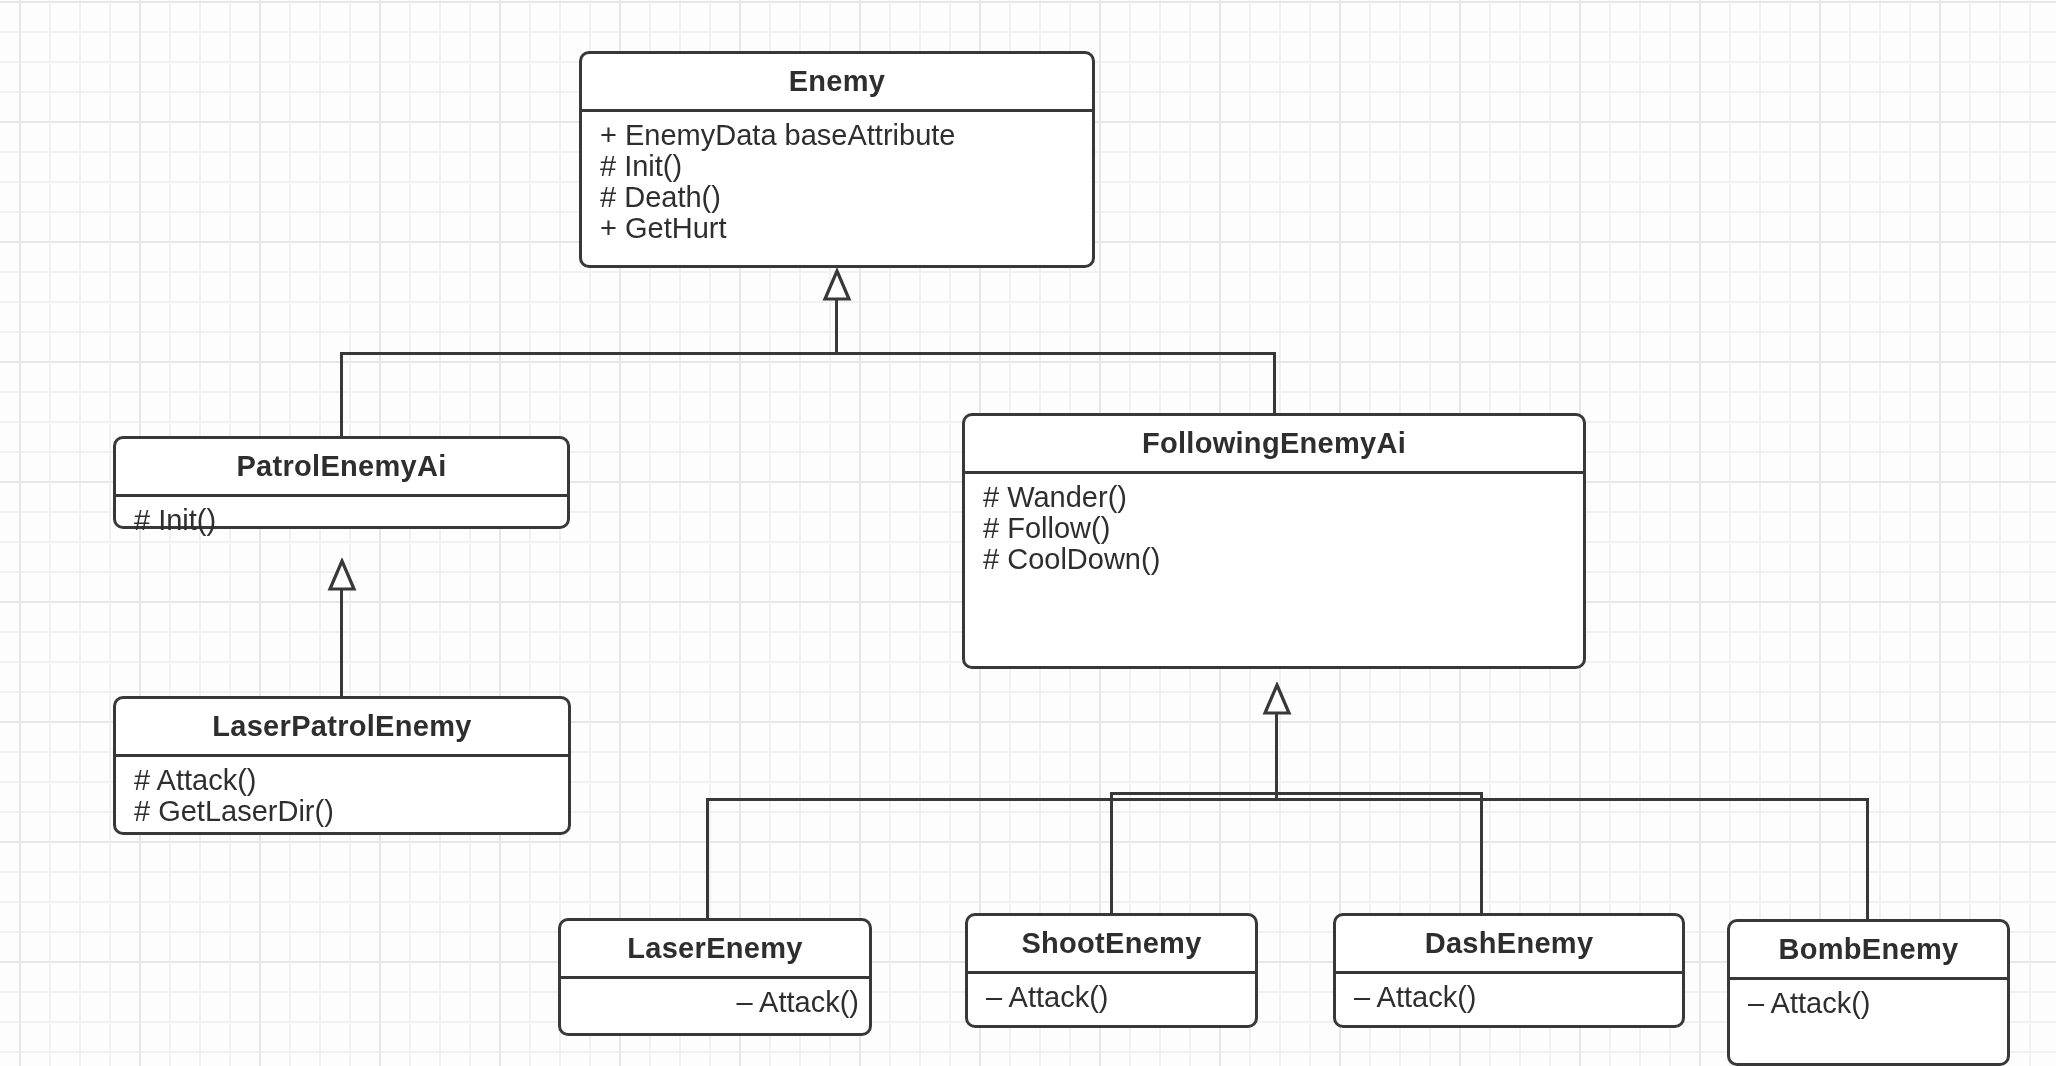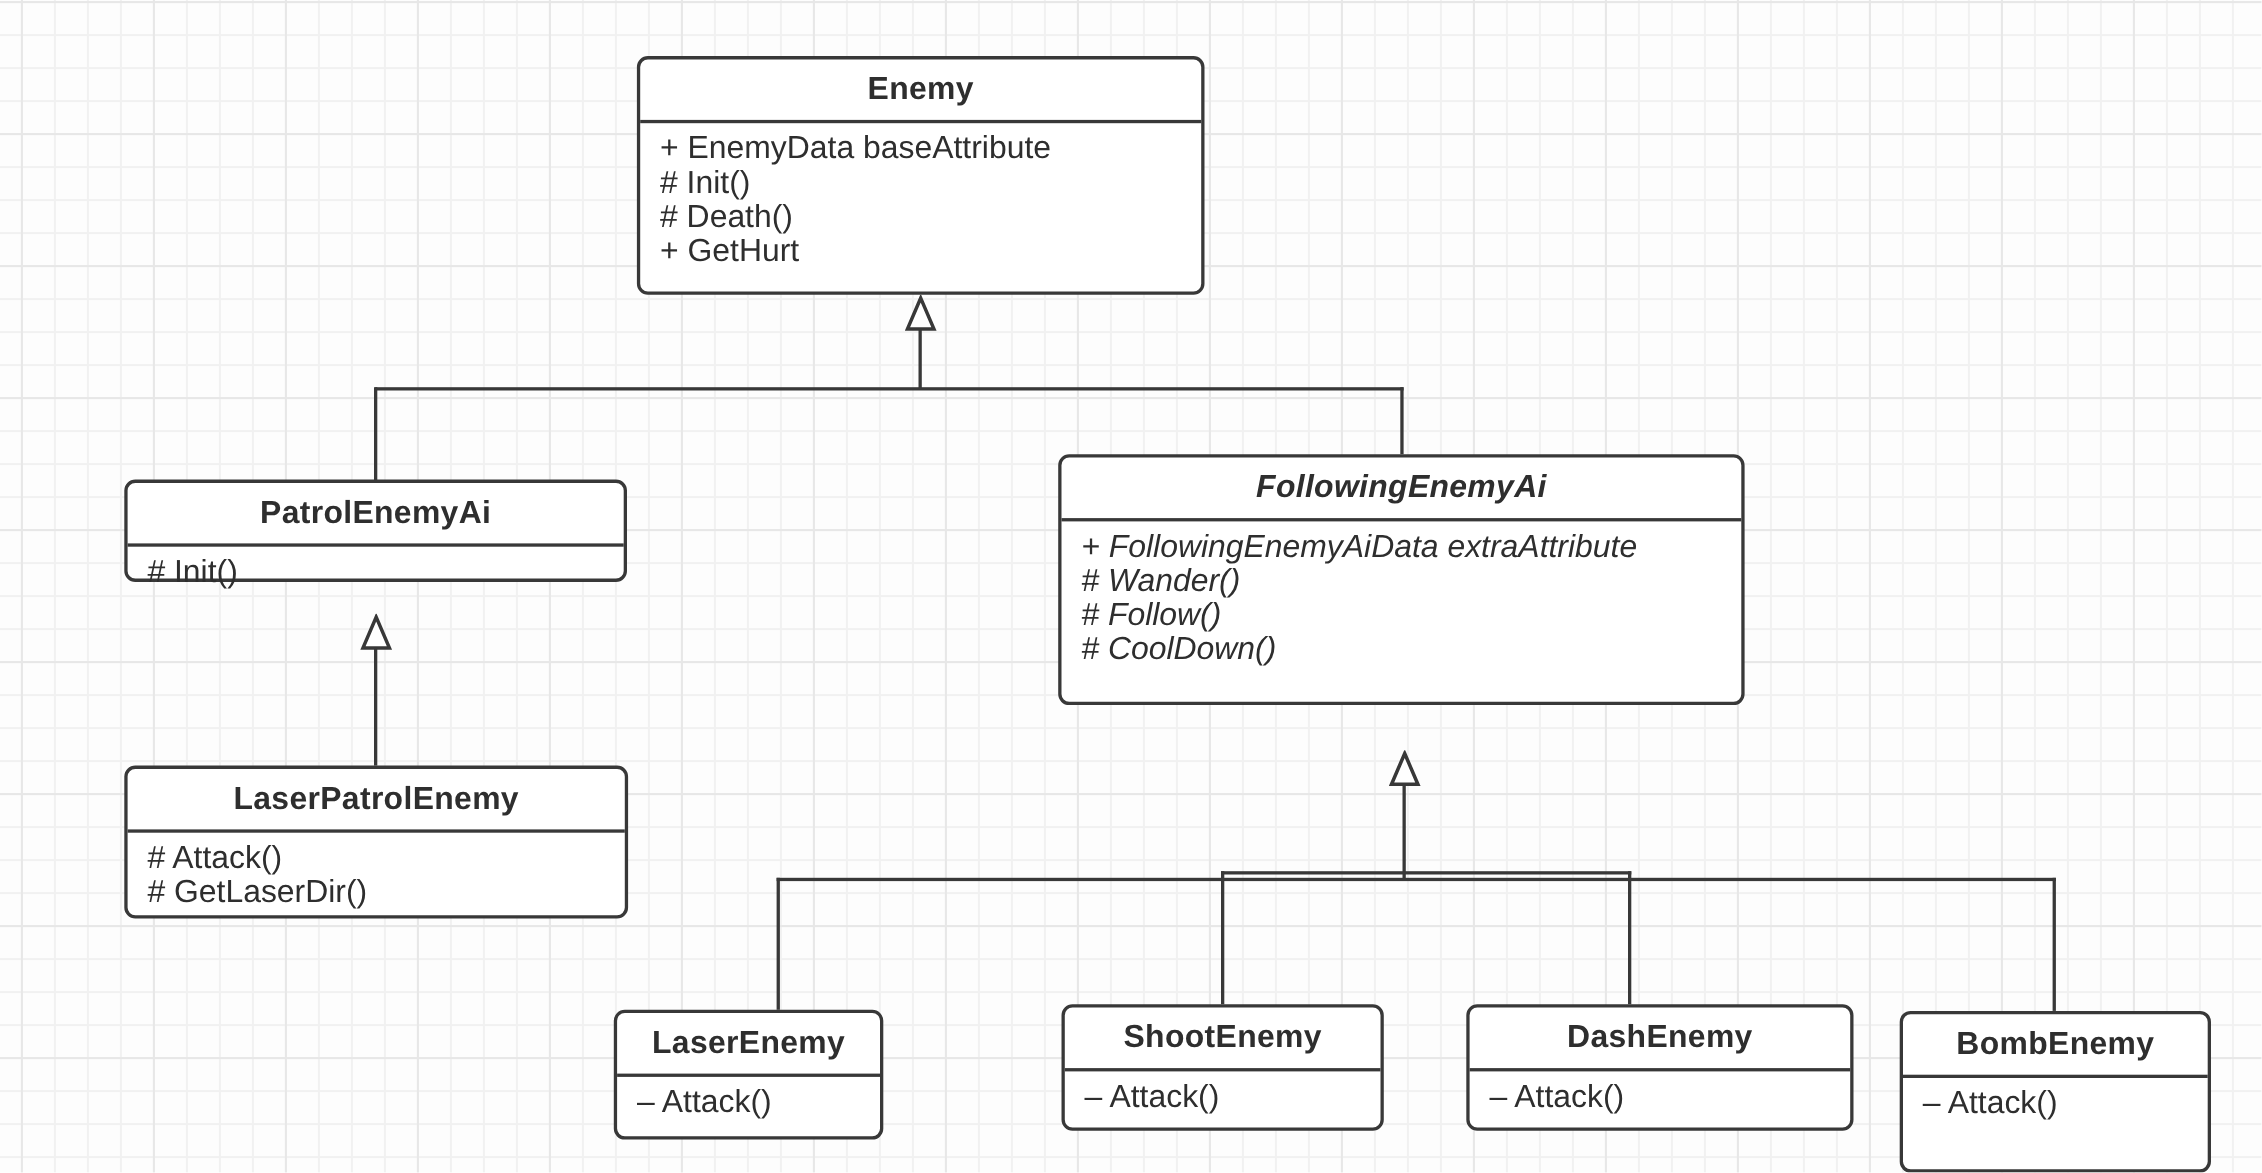--- a/index.html
+++ b/index.html
@@ -31,23 +31,23 @@
     border-bottom:3.5px solid #383838;
     letter-spacing:0.3px;
   }
   .uml-box .bd{
     padding:8px 10px 0 18px;
     font-size:29px;line-height:31px;
   }
   
   #box-enemy        {left:579px;  top:51px;  width:516px; height:217px;}
   #box-patrol       {left:113px;  top:436px; width:457px; height:93px;}
-  #box-following    {left:962px;  top:413px; width:624px; height:228px;font-style:italic;}
+  #box-following    {left:962px;  top:413px; width:624px; height:256px;}
   #box-laserpatrol  {left:113px;  top:696px; width:458px; height:139px;}
-  #box-laser        {left:558px;  top:918px; width:245px; height:118px;}
+  #box-laser        {left:558px;  top:918px; width:314px; height:118px;text-align:right;}
   #box-shoot        {left:965px;  top:913px; width:293px; height:115px;}
   #box-dash         {left:1333px; top:913px; width:352px; height:115px;}
   #box-bomb         {left:1727px; top:919px; width:283px; height:147px;}
   
   .seg{position:absolute;background:#383838;}
   .seg.h{height:3px;}
   .seg.v{width:3px;}
   #c-enemy-stub     {left:835px;  top:300px; height:54px;}
   #c-top-branch     {left:341px;  top:352px; width:935px;}
   #c-top-left-drop  {left:340px;  top:352px; height:91px;}
@@ -108,21 +108,20 @@
   <div class="uml-box" id="box-patrol">
     <div class="hd">PatrolEnemyAi</div>
     <div class="bd">
       <div># Init()</div>
     </div>
   </div>
 
   <div class="uml-box" id="box-following">
     <div class="hd">FollowingEnemyAi</div>
     <div class="bd">
-      <div>+ FollowingEnemyAiData extraAttribute</div>
       <div># Wander()</div>
       <div># Follow()</div>
       <div># CoolDown()</div>
     </div>
   </div>
 
   <div class="uml-box" id="box-laserpatrol">
     <div class="hd">LaserPatrolEnemy</div>
     <div class="bd">
       <div># Attack()</div>

